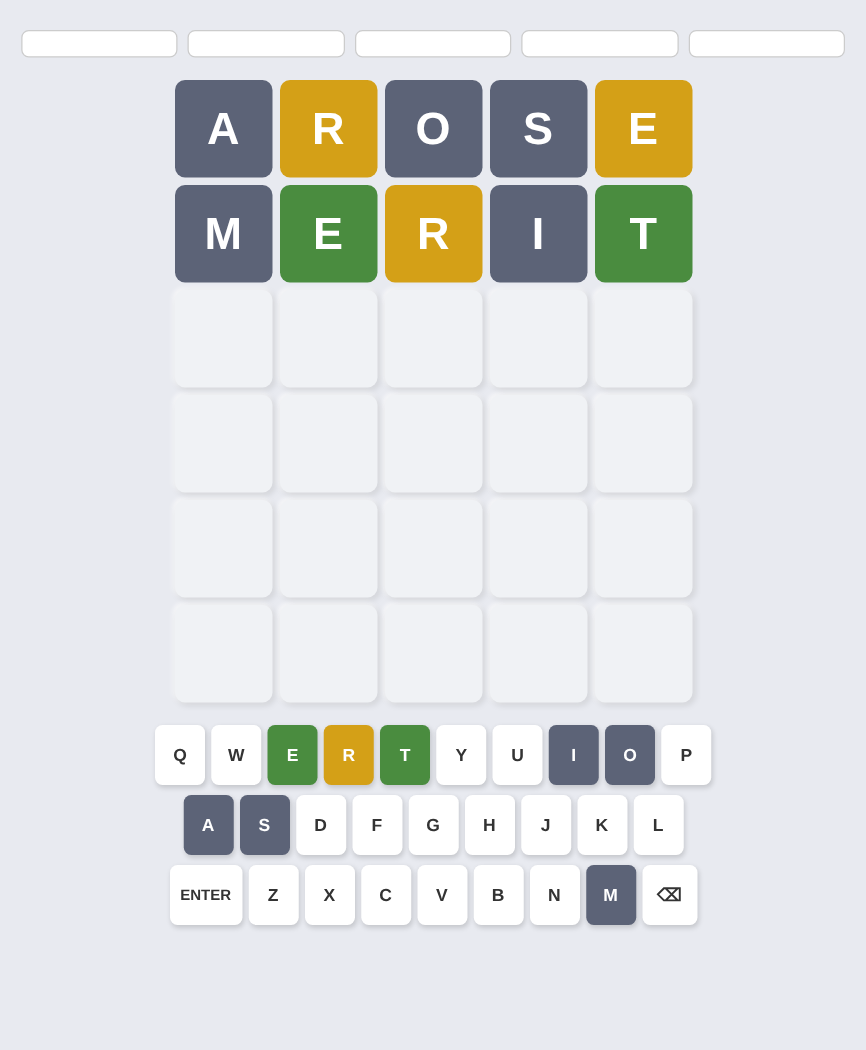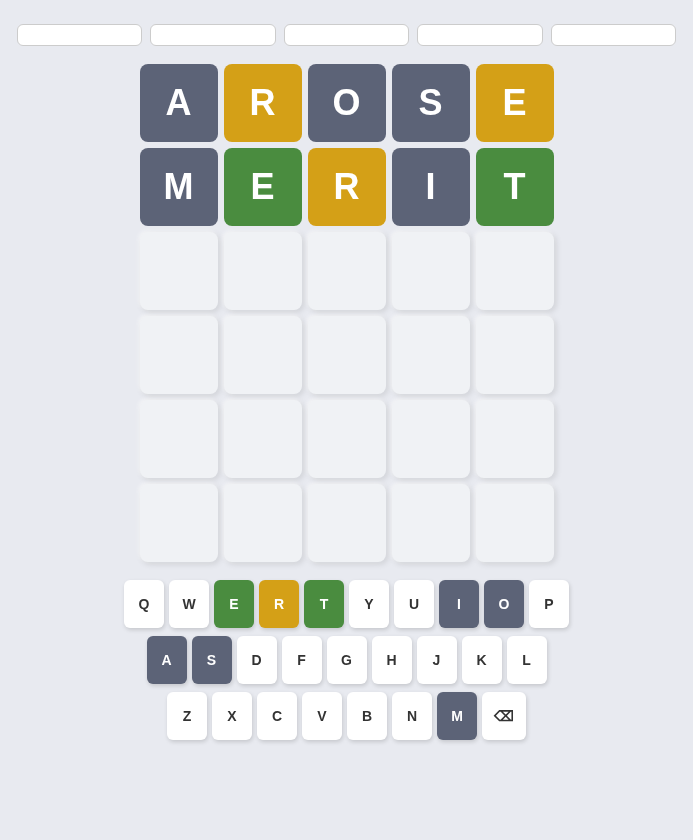--- a/index.html
+++ b/index.html
@@ -206,20 +206,21 @@
         <button class="kb-key gray">S</button>
         <button class="kb-key">D</button>
         <button class="kb-key">F</button>
         <button class="kb-key">G</button>
         <button class="kb-key">H</button>
         <button class="kb-key">J</button>
         <button class="kb-key">K</button>
         <button class="kb-key">L</button>
       </div>
       <div class="kb-row">
+        <button class="kb-key wide">ENTER</button>
         <button class="kb-key">Z</button>
         <button class="kb-key">X</button>
         <button class="kb-key">C</button>
         <button class="kb-key">V</button>
         <button class="kb-key">B</button>
         <button class="kb-key">N</button>
         <button class="kb-key gray">M</button>
         <button class="kb-key backspace">⌫</button>
       </div>
     </div>

